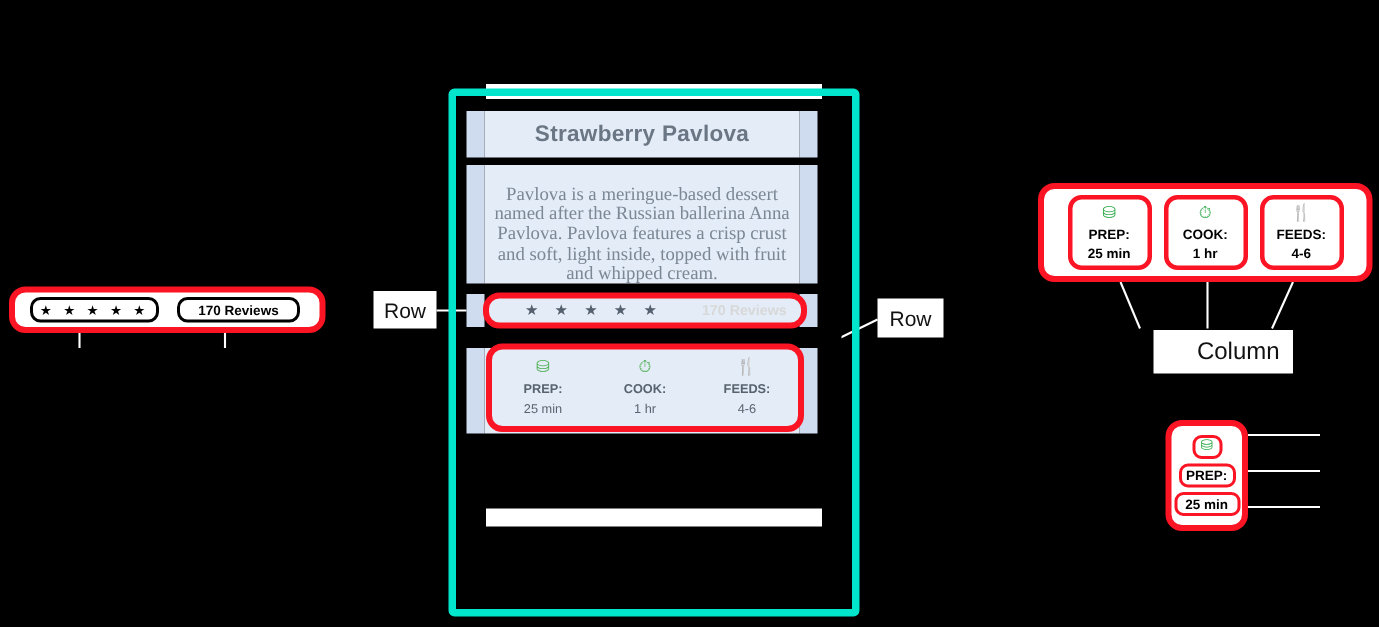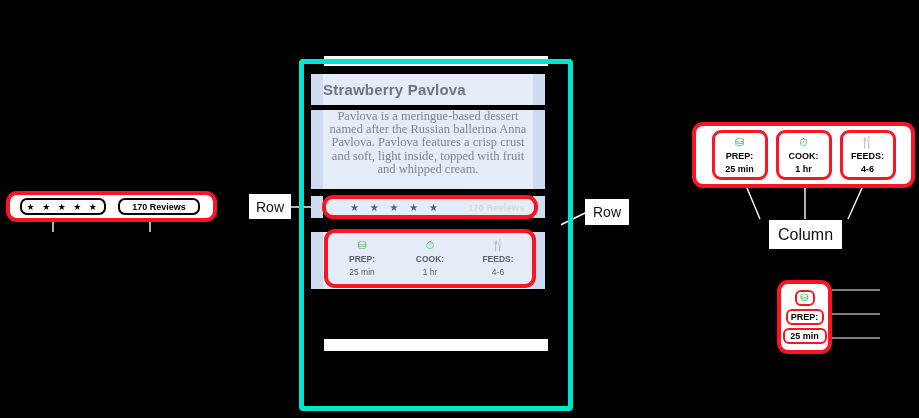--- a/index.html
+++ b/index.html
@@ -15,28 +15,28 @@
   #white-card{left:324px;top:56px;width:224px;height:295px;background:#fff;}
 
   
   .blue-block{background:#e3ecf7;}
   .blue-gutter{background:#cfdcf0;}
 
   #title-row{left:311px;top:74px;width:234px;height:31px;}
   #title-row .blue-gutter{position:absolute;top:0;height:31px;width:12px;}
   #title-row .gl{left:0;} #title-row .gr{right:0;}
   #title-row .blue-block{position:absolute;left:12px;right:12px;top:0;height:31px;
-      display:flex;align-items:center;}
+      display:flex;align-items:center;justify-content:center;}
   #title-text{color:#6b7685;font-size:15px;font-weight:bold;letter-spacing:.2px;}
 
   #desc-row{left:311px;top:110px;width:234px;height:79px;}
   #desc-row .blue-gutter{position:absolute;top:0;height:79px;width:12px;}
   #desc-row .gl{left:0;} #desc-row .gr{right:0;}
   #desc-row .blue-block{position:absolute;left:12px;right:12px;top:0;height:79px;
-      display:flex;align-items:flex-start;justify-content:center;}
+      display:flex;align-items:flex-end;justify-content:center;}
   #desc-text{color:#7b8794;font-family:"Liberation Serif",serif;font-size:12.5px;
       line-height:13.2px;text-align:center;padding:0 4px;}
 
   #stars-band{left:311px;top:196px;width:234px;height:22px;}
   #stars-band .blue-gutter{position:absolute;top:0;height:22px;width:12px;}
   #stars-band .gl{left:0;} #stars-band .gr{right:0;}
 
   #meta-row{left:311px;top:232px;width:234px;height:57px;}
   #meta-row .blue-gutter{position:absolute;top:0;height:57px;width:12px;}
   #meta-row .gl{left:0;} #meta-row .gr{right:0;}
@@ -88,21 +88,21 @@
       display:flex;align-items:center;justify-content:center;color:#000;
       font-size:9px;font-weight:bold;box-sizing:border-box;}
   #cal-cell .lb{width:38px;height:16px;}
   #cal-cell .vl{width:44px;height:16px;}
 
   
   .tag{background:#fff;color:#111;font-size:14px;display:flex;
        align-items:center;justify-content:center;}
   #tag-row-left{left:249px;top:194px;width:42px;height:25px;}
   #tag-row-right{left:585px;top:199px;width:44px;height:26px;}
-  #tag-column{left:769px;top:220px;width:73px;height:29px;font-size:16px;}
+  #tag-column{left:769px;top:220px;width:73px;height:29px;font-size:16px;padding-left:20px;}
   svg.conn{position:absolute;left:0;top:0;width:919px;height:418px;overflow:visible;}
 </style>
 </head>
 <body>
 
 <svg class="conn">
   <line x1="291" y1="207" x2="322" y2="207" stroke="#fff" stroke-width="1.4"></line>
   <line x1="538" y1="236" x2="585" y2="213" stroke="#fff" stroke-width="1.4"></line>
   <line x1="53" y1="222" x2="53" y2="232" stroke="#fff" stroke-width="1.4"></line>
   <line x1="150" y1="222" x2="150" y2="232" stroke="#fff" stroke-width="1.4"></line>

